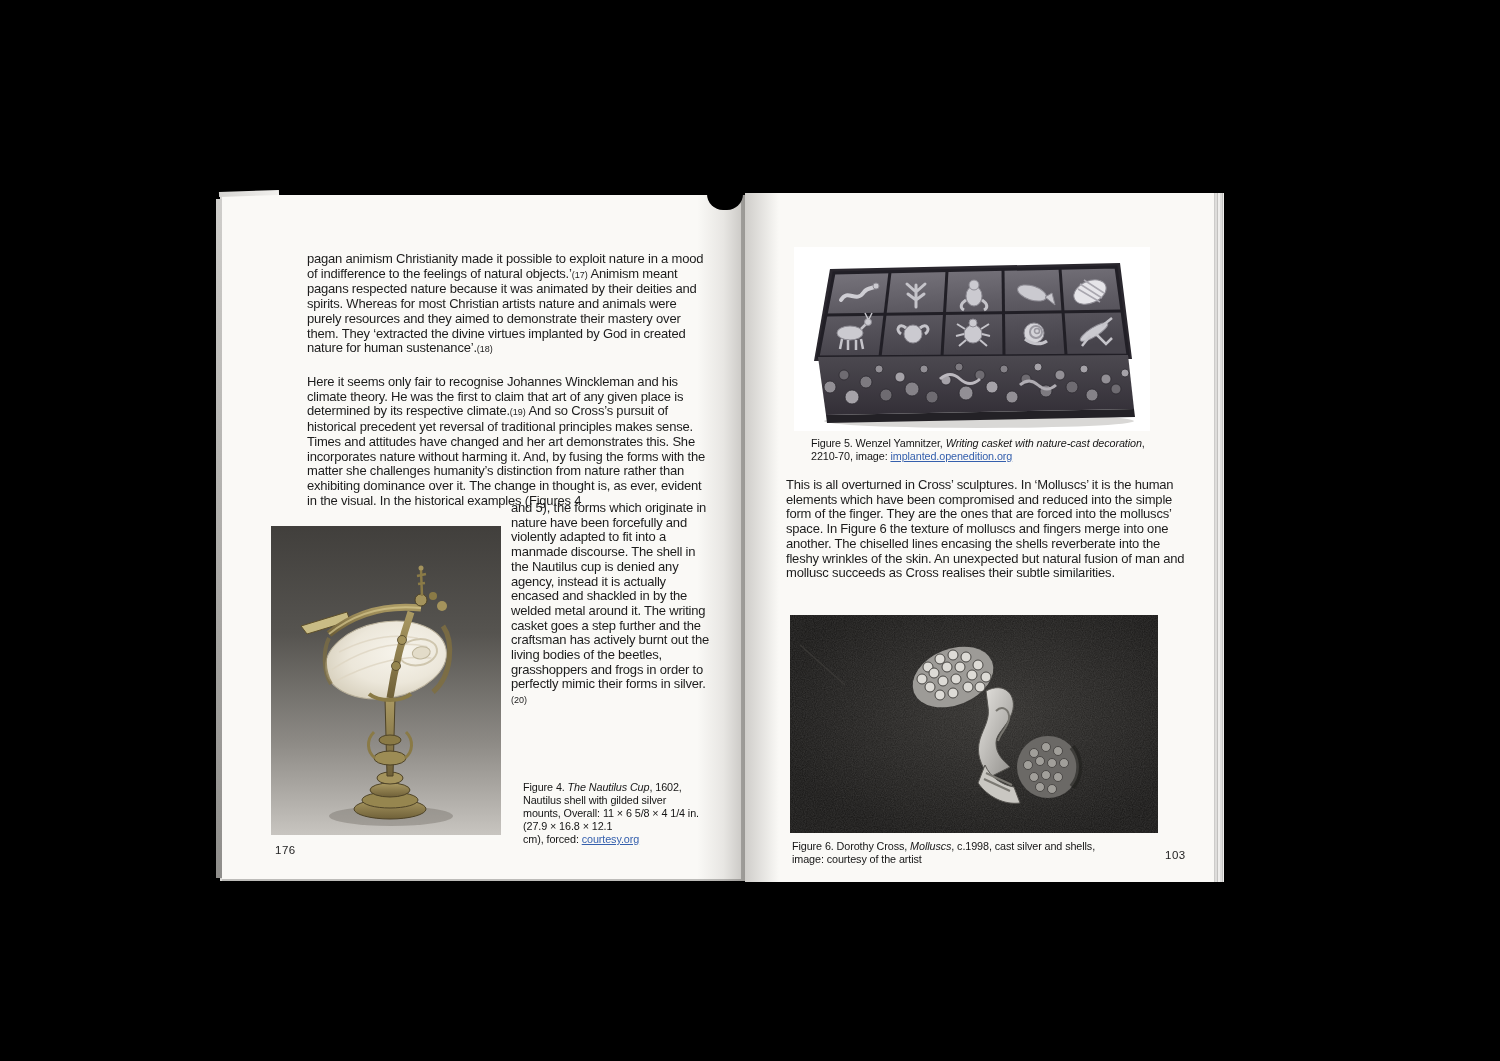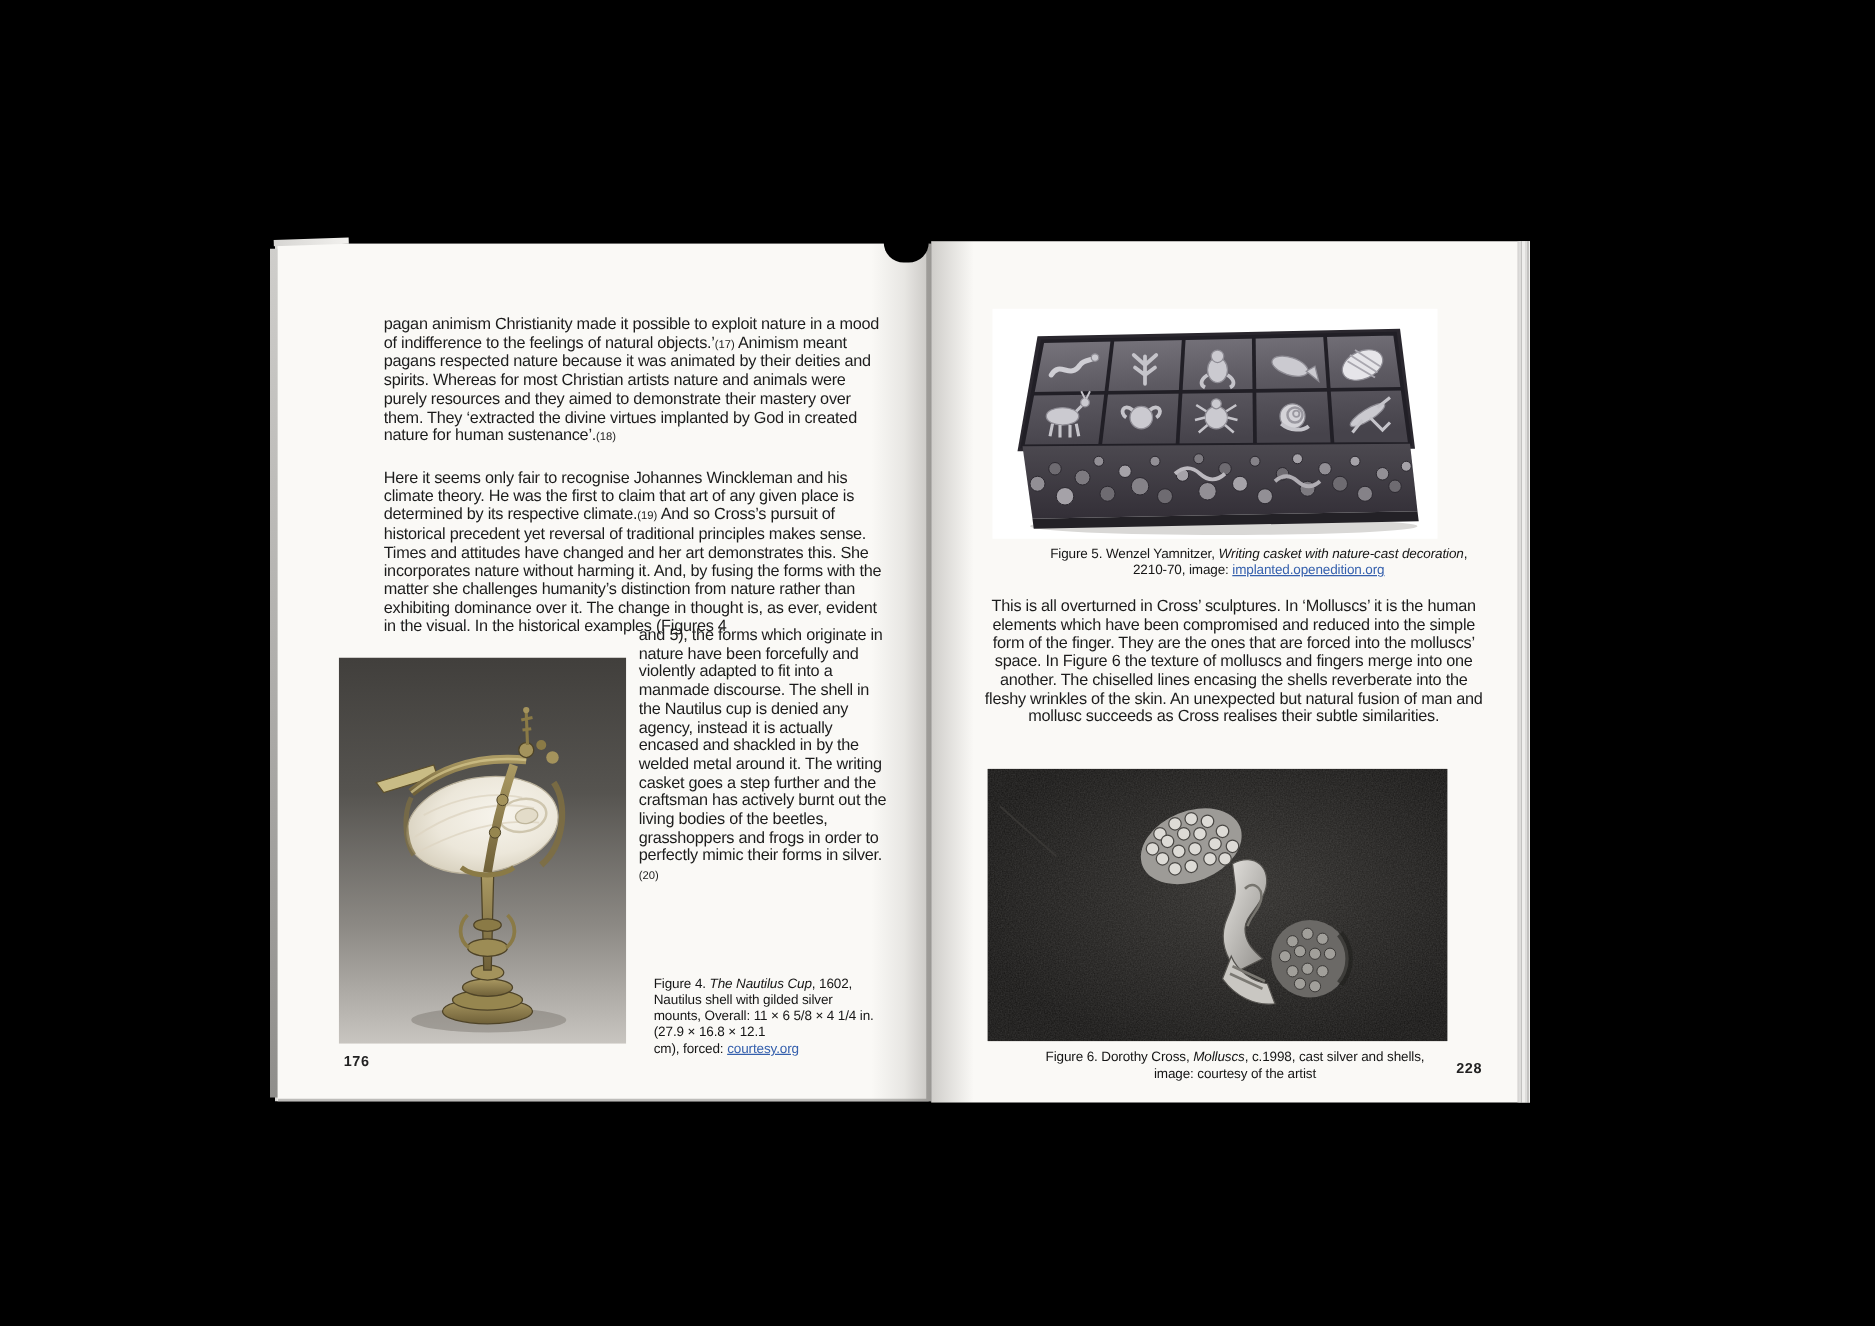--- a/index.html
+++ b/index.html
@@ -5,37 +5,37 @@
   html,body{margin:0;padding:0;background:#000;}
   .stage{position:relative;width:1500px;height:1061px;background:#000;overflow:hidden;
          font-family:"Liberation Sans", sans-serif;color:#1b1b1b;}
   .page{position:absolute;background:#faf9f6;}
   .page-left{left:222px;top:195px;width:523px;height:686px;
              box-shadow:-2px 0 0 #d9d8d5, -4px -2px 0 #bdbcb9 inset;}
   .page-left:before{content:"";position:absolute;left:-6px;top:4px;width:6px;height:99%;
              background:linear-gradient(180deg,#cfcecb,#8f8e8b);}
   .page-left:after{content:"";position:absolute;left:-3px;top:-4px;width:60px;height:5px;
              background:linear-gradient(90deg,#d6d5d2,#f2f1ee);transform:rotate(-2deg);}
-  .page-right{left:745px;top:193px;width:479px;height:689px;text-align:center;}
+  .page-right{left:745px;top:193px;width:479px;height:689px;}
   .gutter-l{position:absolute;right:0;top:0;bottom:0;width:48px;pointer-events:none;
             background:linear-gradient(90deg,rgba(70,65,60,0) 0%,rgba(70,65,60,0.10) 55%,rgba(55,50,45,0.26) 100%);}
   .gutter-r{position:absolute;left:0;top:0;bottom:0;width:34px;pointer-events:none;
             background:linear-gradient(90deg,rgba(55,50,45,0.22),rgba(70,65,60,0));}
   .fore-edge{position:absolute;right:0;top:0;bottom:0;width:9px;
             background:repeating-linear-gradient(90deg,#dedddb 0 2px,#c3c2c0 2px 3px,#efeeec 3px 5px);
             border-left:1px solid #cdccca;}
   .spine-notch{position:absolute;left:707px;top:186px;width:36px;height:24px;background:#000;
             border-radius:0 0 16px 16px;}
   .body{position:absolute;font-size:13px;line-height:14.7px;letter-spacing:-0.2px;margin:0;
         color:#1c1c1c;}
   .fn{font-size:9px;letter-spacing:0;}
   .caption{position:absolute;font-size:10.8px;line-height:13px;letter-spacing:-0.1px;color:#151515;}
   .caption i{font-style:italic;}
   a.doclink{color:#3560ad;text-decoration:underline;cursor:pointer;}
-  .pagenum{position:absolute;font-size:11.5px;font-weight:700;letter-spacing:0.5px;color:#222;}
+  .pagenum{position:absolute;font-size:11.5px;font-weight:400;letter-spacing:0.5px;color:#222;}
   .photo{position:absolute;}
   .photo svg{display:block;width:100%;height:100%;}
 </style>
 </head>
 <body>
 
 <div class="stage">
 
   <div class="page page-left">
 
@@ -306,20 +306,20 @@
           <path d="M282,132 A31,31 0 0 1 282,172" fill="none" stroke="#201f1d" stroke-width="6" opacity="0.6"></path>
         </g>
       </svg>
     </div>
 
     <div class="caption" style="left:47px;top:647px;width:392px;">
       <span>Figure 6. Dorothy Cross, </span><i>Molluscs</i><span>, c.1998, cast silver and shells,</span><br>
       <span>image: courtesy of the artist</span>
     </div>
 
-    <div class="pagenum" style="left:420px;top:656px;">228</div>
+    <div class="pagenum" style="left:420px;top:656px;">103</div>
 
     <div class="gutter-r"></div>
     <div class="fore-edge"></div>
   </div>
 
   <div class="spine-notch"></div>
 </div>
 
 </body></html>

